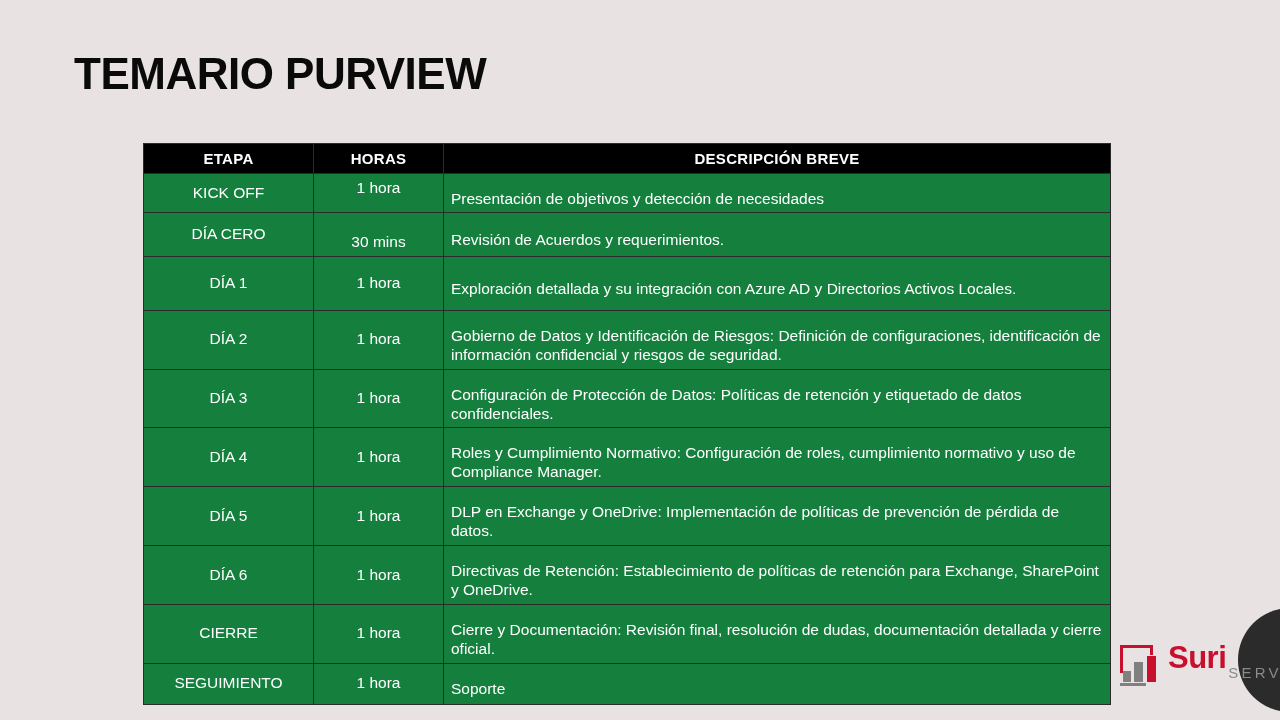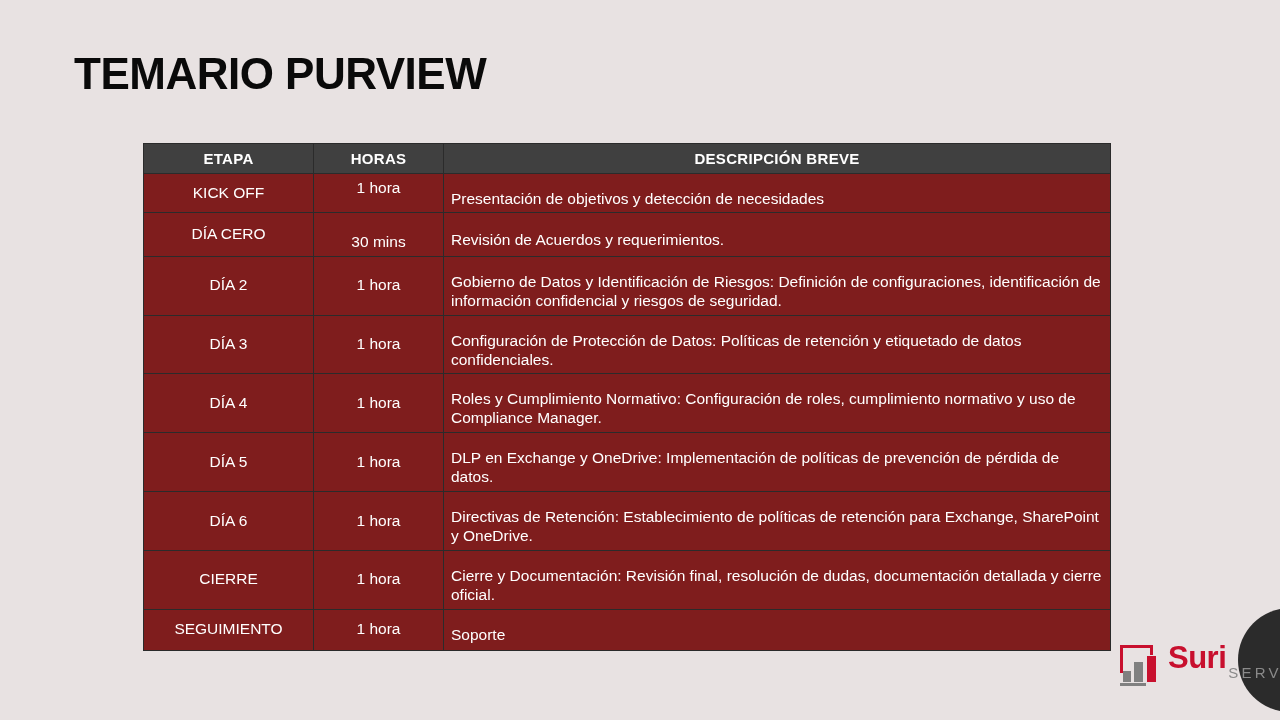--- a/index.html
+++ b/index.html
@@ -55,36 +55,36 @@
     border-collapse: collapse;
     table-layout: fixed;
     border: 1.5px solid #2b2b2b;
   }
 
   table#agenda-table col.c-etapa { width: 170px; }
   table#agenda-table col.c-horas { width: 130px; }
   table#agenda-table col.c-desc  { width: 667px; }
 
   #agenda-table thead th {
-    background: #404040;
+    background: #000000;
     color: #ffffff;
     font-size: 15px;
     font-weight: 700;
     letter-spacing: 0.3px;
     text-align: center;
     height: 30px;
     padding: 0 4px;
     border-left: 1.5px solid #2b2b2b;
     border-right: 1.5px solid #2b2b2b;
     border-bottom: 1.5px solid #2b2b2b;
     vertical-align: middle;
   }
 
   #agenda-table tbody td {
-    background: #7f1d1d;
+    background: #15803d;
     color: #ffffff;
     border: 1.5px solid #2b2b2b;
     font-size: 15.5px;
     font-weight: 400;
     line-height: 1.22;
     vertical-align: middle;
   }
 
   #agenda-table tbody td.cell-etapa {
     text-align: center;
@@ -181,20 +181,25 @@
           <td class="cell-etapa">KICK OFF</td>
           <td class="cell-horas">1 hora</td>
           <td class="cell-desc">Presentación de objetivos y detección de necesidades</td>
         </tr>
         <tr class="r-mid offset-desc second">
           <td class="cell-etapa">DÍA CERO</td>
           <td class="cell-horas">30 mins</td>
           <td class="cell-desc">Revisión de Acuerdos y requerimientos.</td>
         </tr>
         <tr class="r-tall">
+          <td class="cell-etapa">DÍA 1</td>
+          <td class="cell-horas">1 hora</td>
+          <td class="cell-desc">Exploración detallada y su integración con Azure AD y Directorios Activos Locales.</td>
+        </tr>
+        <tr class="r-tall">
           <td class="cell-etapa">DÍA 2</td>
           <td class="cell-horas">1 hora</td>
           <td class="cell-desc">Gobierno de Datos y Identificación de Riesgos: Definición de configuraciones, identificación de información confidencial y riesgos de seguridad.</td>
         </tr>
         <tr class="r-tall">
           <td class="cell-etapa">DÍA 3</td>
           <td class="cell-horas">1 hora</td>
           <td class="cell-desc">Configuración de Protección de Datos: Políticas de retención y etiquetado de datos confidenciales.</td>
         </tr>
         <tr class="r-tall">

